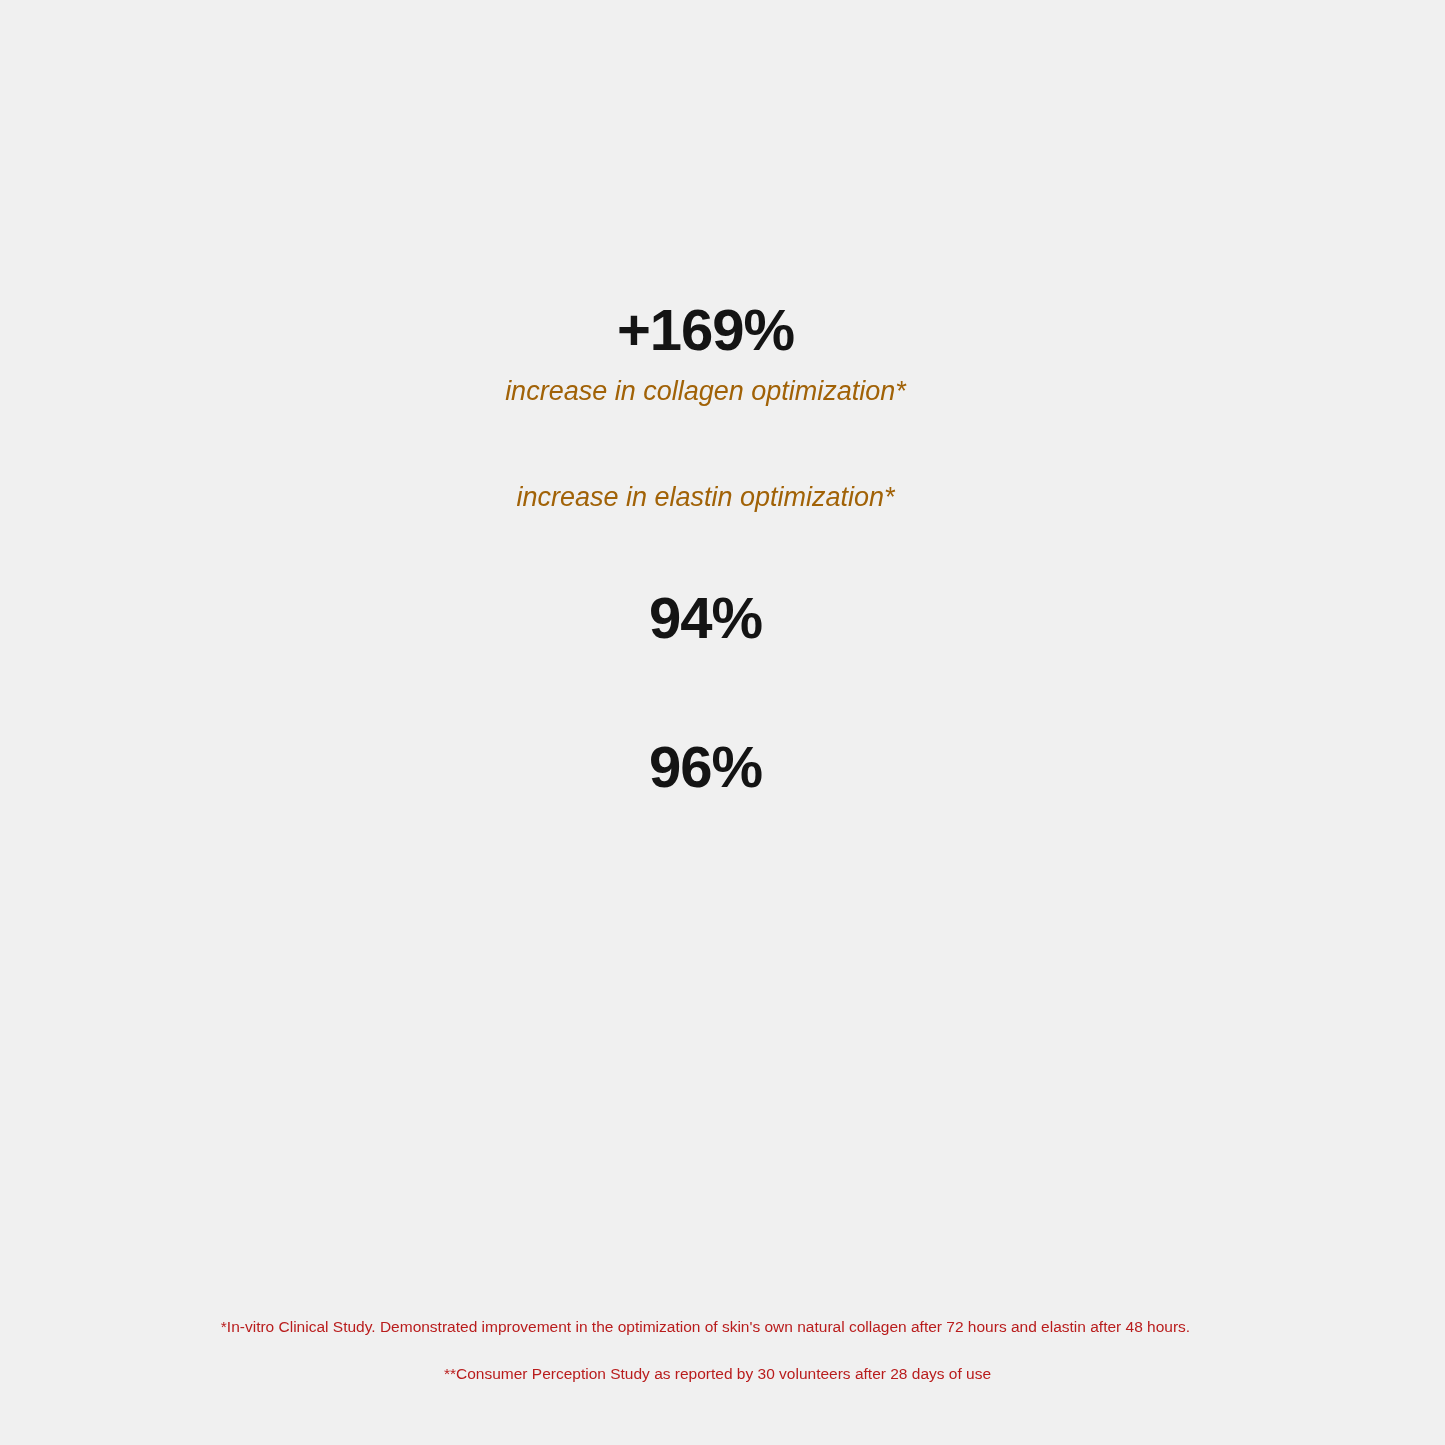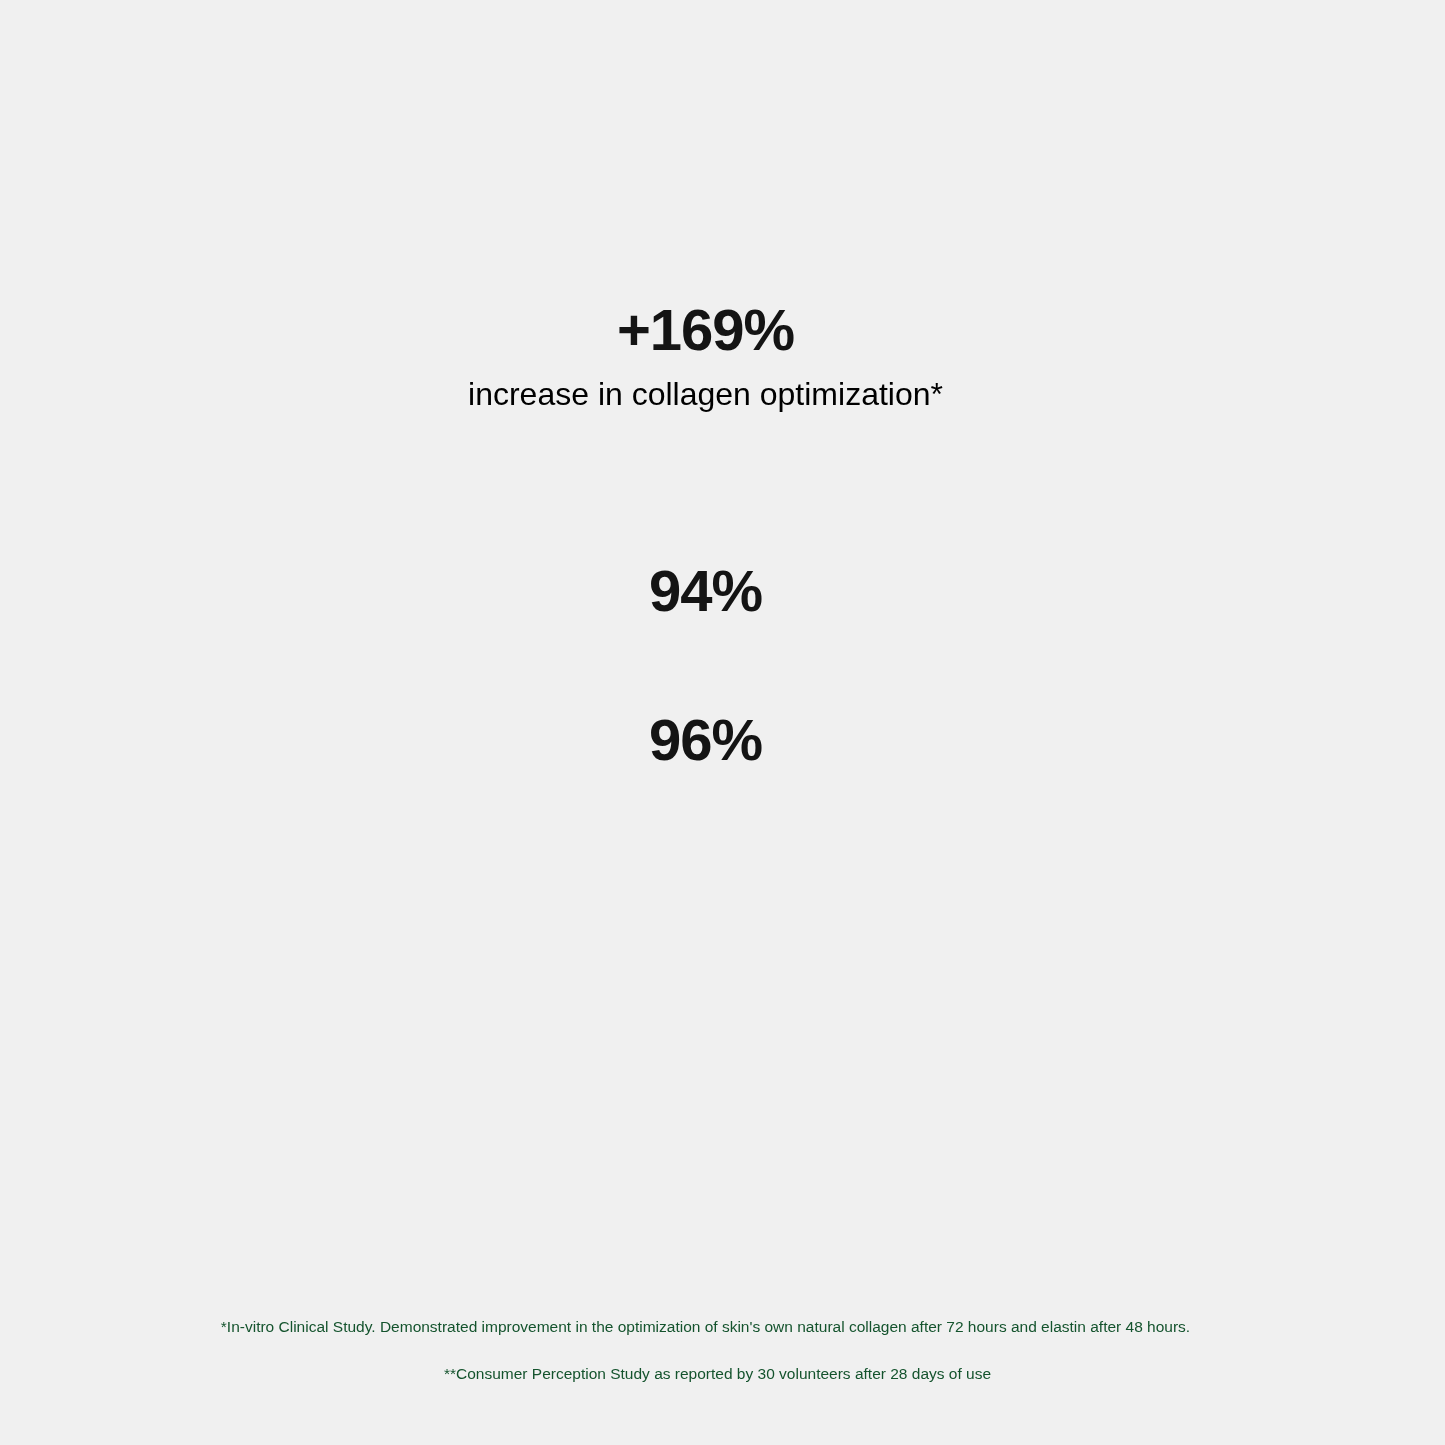--- a/index.html
+++ b/index.html
@@ -40,37 +40,38 @@
   }
   .stat-value {
     font-size: 58px;
     font-weight: 700;
     letter-spacing: -1px;
     line-height: 1.05;
     color: #141414;
     margin: 0 0 14px 0;
   }
   .stat-label {
-    font-size: 32px;
+    font-size: 27px;
     font-weight: 400;
     line-height: 1.2;
-    color: #000000;
+    color: #a16207;
     margin: 0;
+    font-style: italic;
   }
   .footnotes {
     position: absolute;
     left: 0;
     right: 0;
     bottom: 60px;
     text-align: center;
   }
   .footnote {
     font-size: 15.5px;
     font-weight: 400;
-    color: #14532d;
+    color: #b91c1c;
     line-height: 1.4;
     margin: 0 0 26px 0;
   }
   .footnote:last-child {
     margin-bottom: 0;
     padding-left: 24px;
   }
 </style>
 </head>
 <body>
@@ -78,20 +79,21 @@
 <div class="page">
 
   <div class="stats">
 
     <div class="stat">
       <div class="stat-value">+169%</div>
       <div class="stat-label">increase in collagen optimization*</div>
     </div>
 
     <div class="stat">
+      <div class="stat-label">increase in elastin optimization*</div>
     </div>
 
     <div class="stat">
       <div class="stat-value">94%</div>
     </div>
 
     <div class="stat">
       <div class="stat-value">96%</div>
     </div>
 

